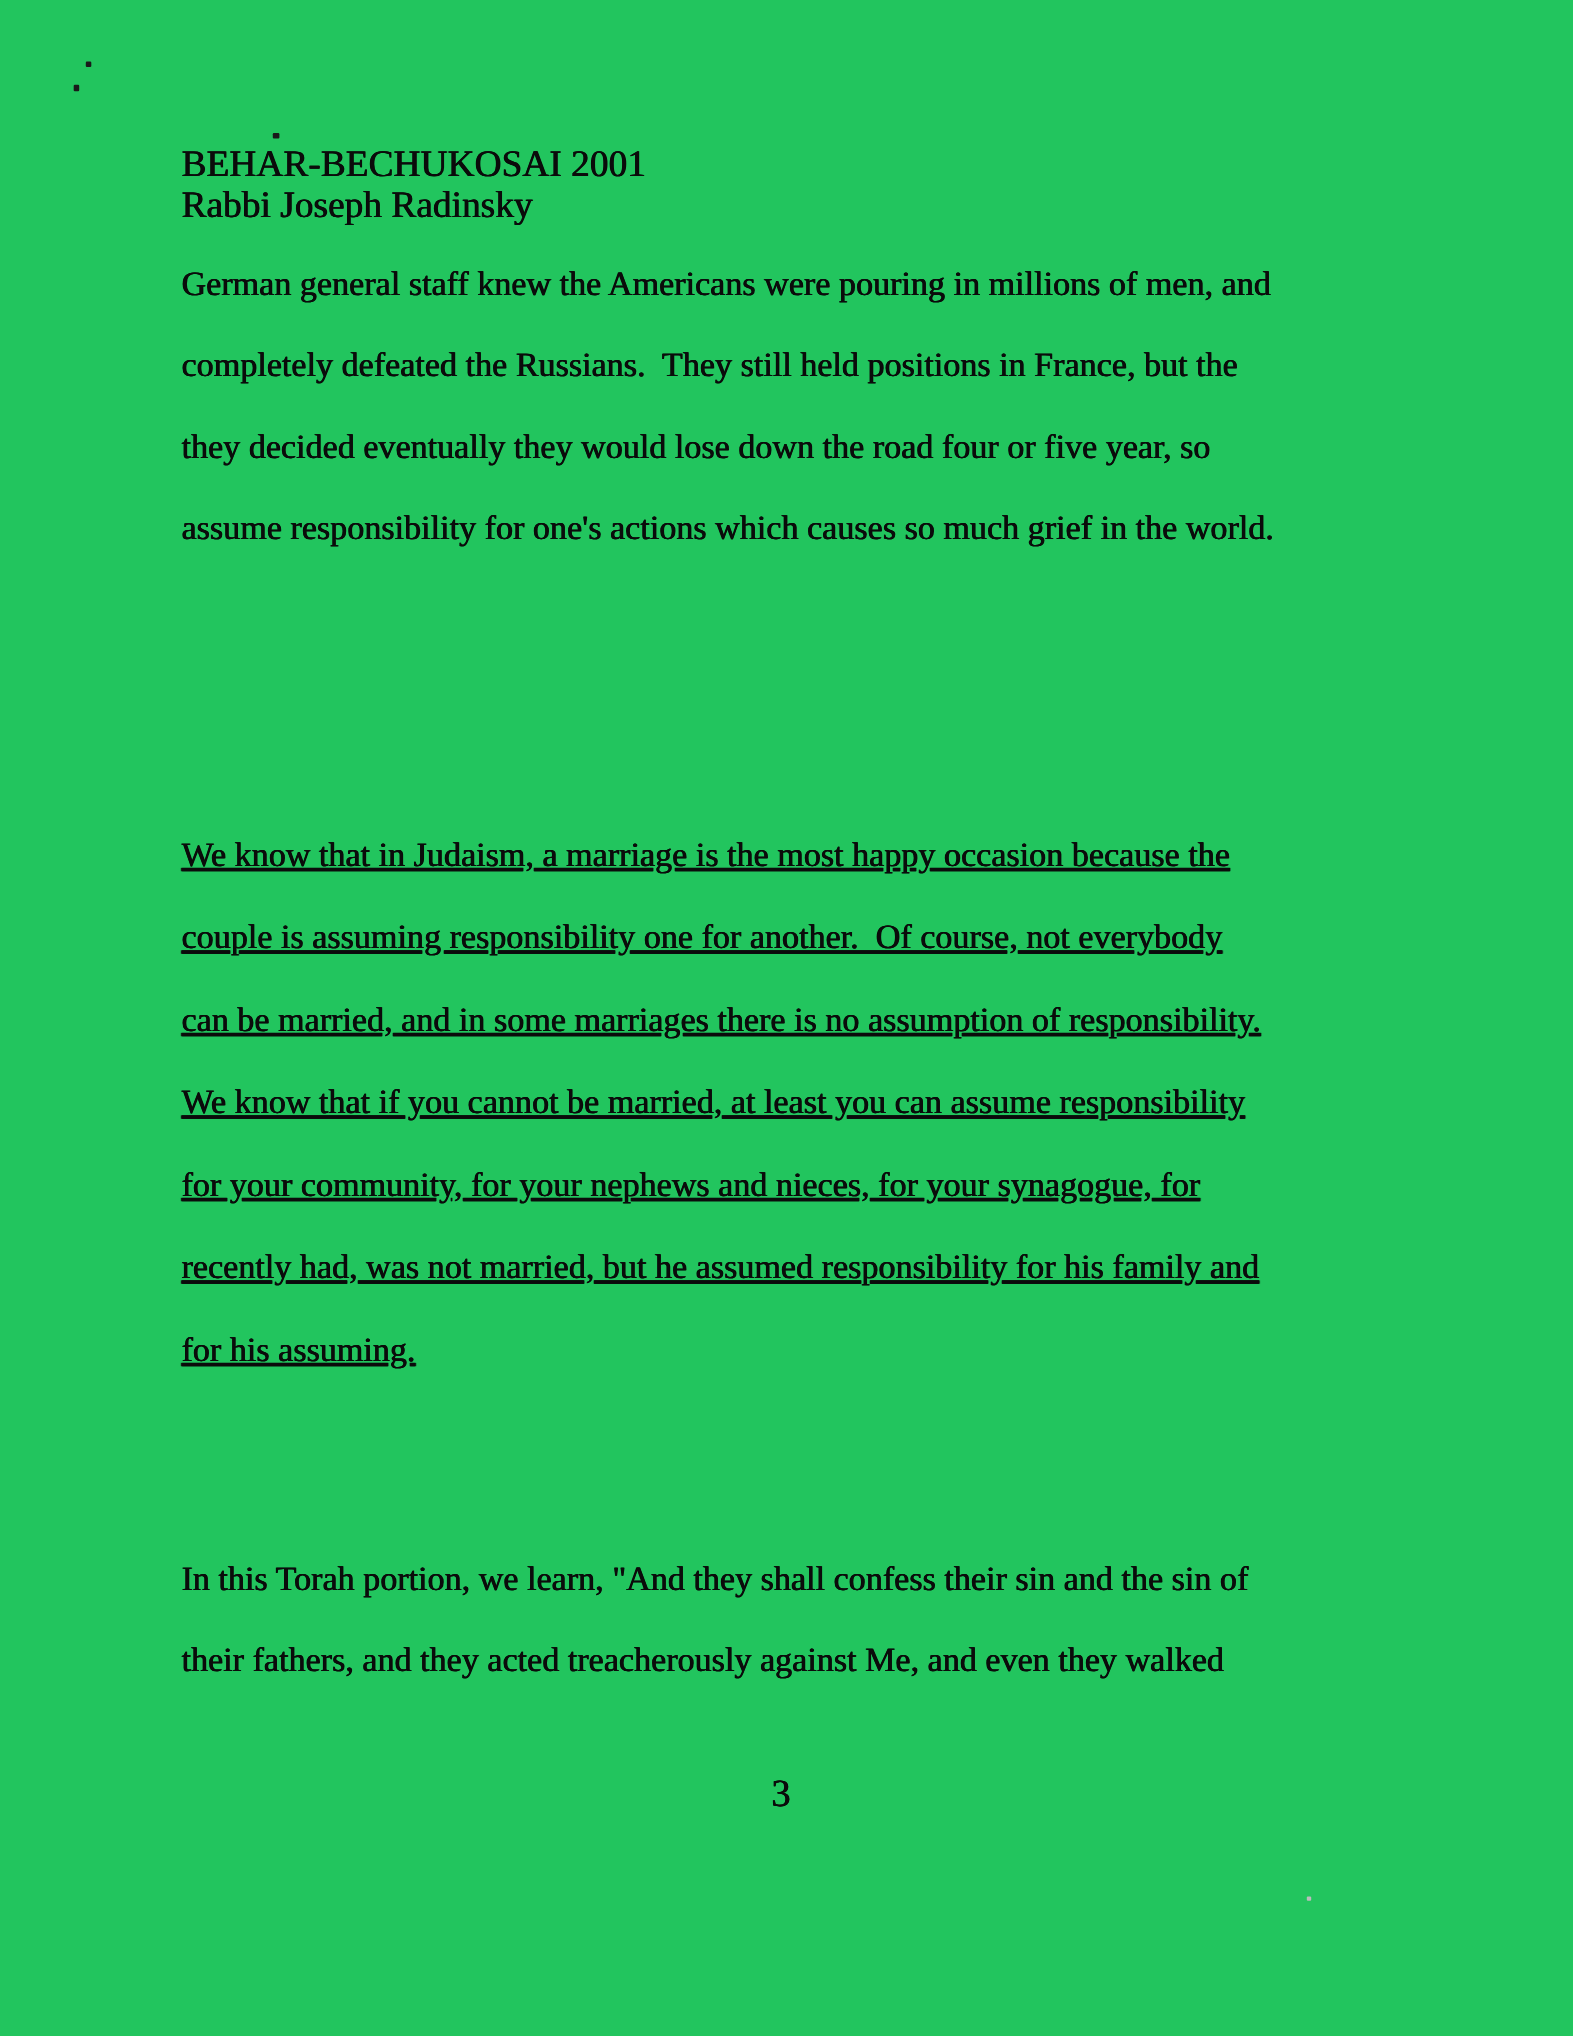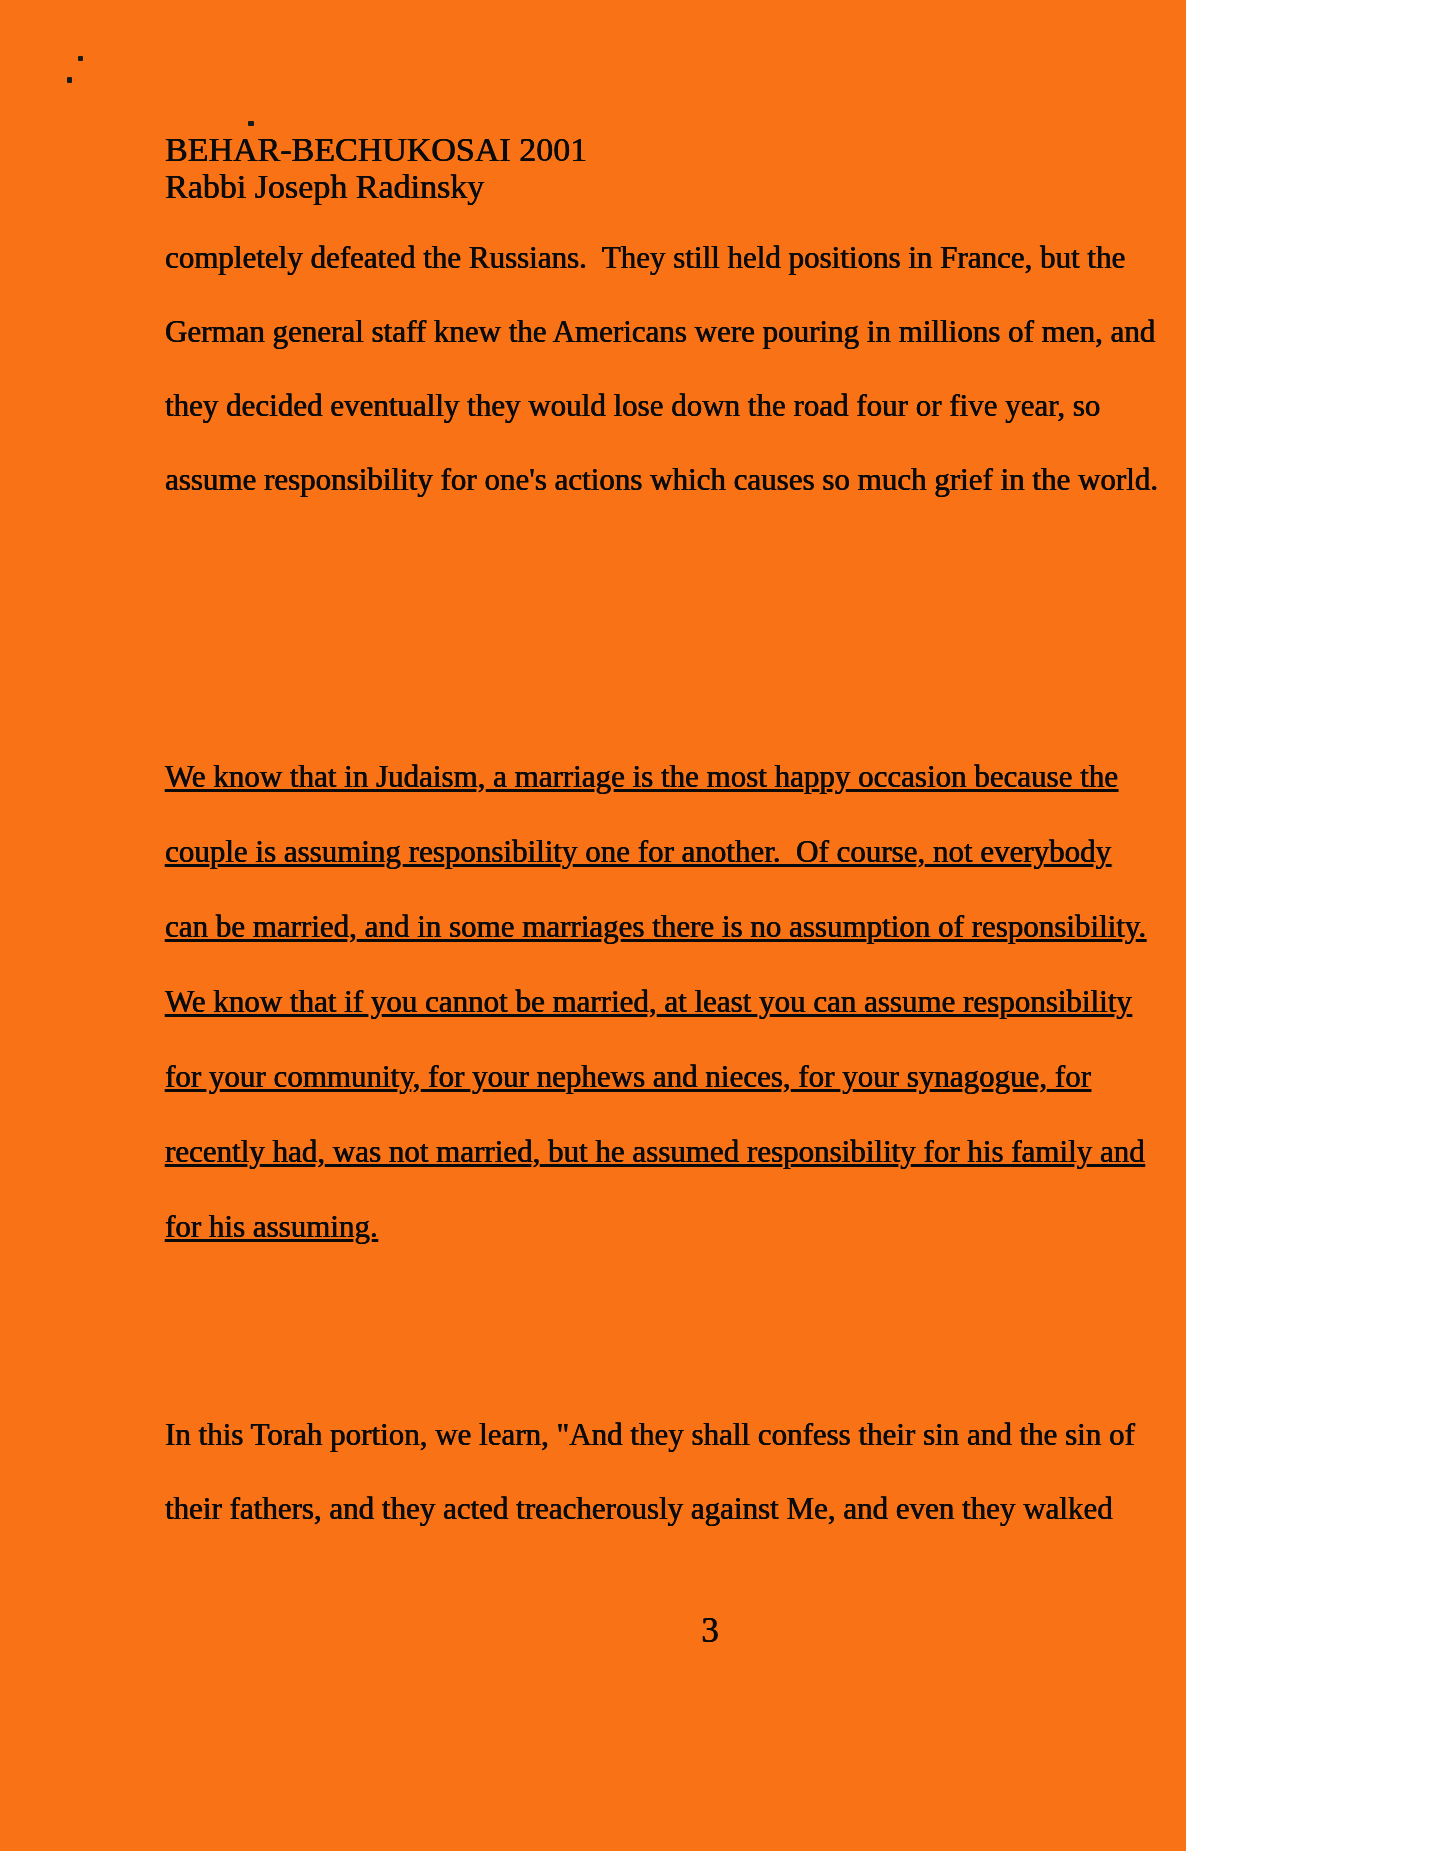--- a/index.html
+++ b/index.html
@@ -2,23 +2,23 @@
 <html><head>
 <meta charset="utf-8">
 <style>
   html, body {
     margin: 0;
     padding: 0;
     background: #ffffff;
   }
   .page {
     position: relative;
-    width: 1186px;
+    width: 1430px;
     height: 1851px;
-    background: #f97316;
+    background: #22c55e;
     overflow: hidden;
     font-family: "Liberation Serif", "DejaVu Serif", serif;
     color: #0b0b0b;
     
     text-shadow: 0.4px 0 0 currentColor, -0.3px 0 0 currentColor;
   }
   .line {
     white-space: pre;   
   }
   .doc-header {
@@ -64,22 +64,22 @@
   <div class="speck speck-2"></div>
   <div class="speck speck-3"></div>
   <div class="speck speck-4"></div>
 
   <header class="doc-header">
     <div class="line">BEHAR-BECHUKOSAI 2001</div>
     <div class="line">Rabbi Joseph Radinsky</div>
   </header>
 
   <section class="para para-1">
+    <div class="line">German general staff knew the Americans were pouring in millions of men, and</div>
     <div class="line">completely defeated the Russians.  They still held positions in France, but the</div>
-    <div class="line">German general staff knew the Americans were pouring in millions of men, and</div>
     <div class="line">they decided eventually they would lose down the road four or five year, so</div>
     <div class="line">assume responsibility for one's actions which causes so much grief in the world.</div>
   </section>
 
   <section class="para para-2">
     <div class="line">We know that in Judaism, a marriage is the most happy occasion because the</div>
     <div class="line">couple is assuming responsibility one for another.  Of course, not everybody</div>
     <div class="line">can be married, and in some marriages there is no assumption of responsibility.</div>
     <div class="line">We know that if you cannot be married, at least you can assume responsibility</div>
     <div class="line">for your community, for your nephews and nieces, for your synagogue, for</div>

